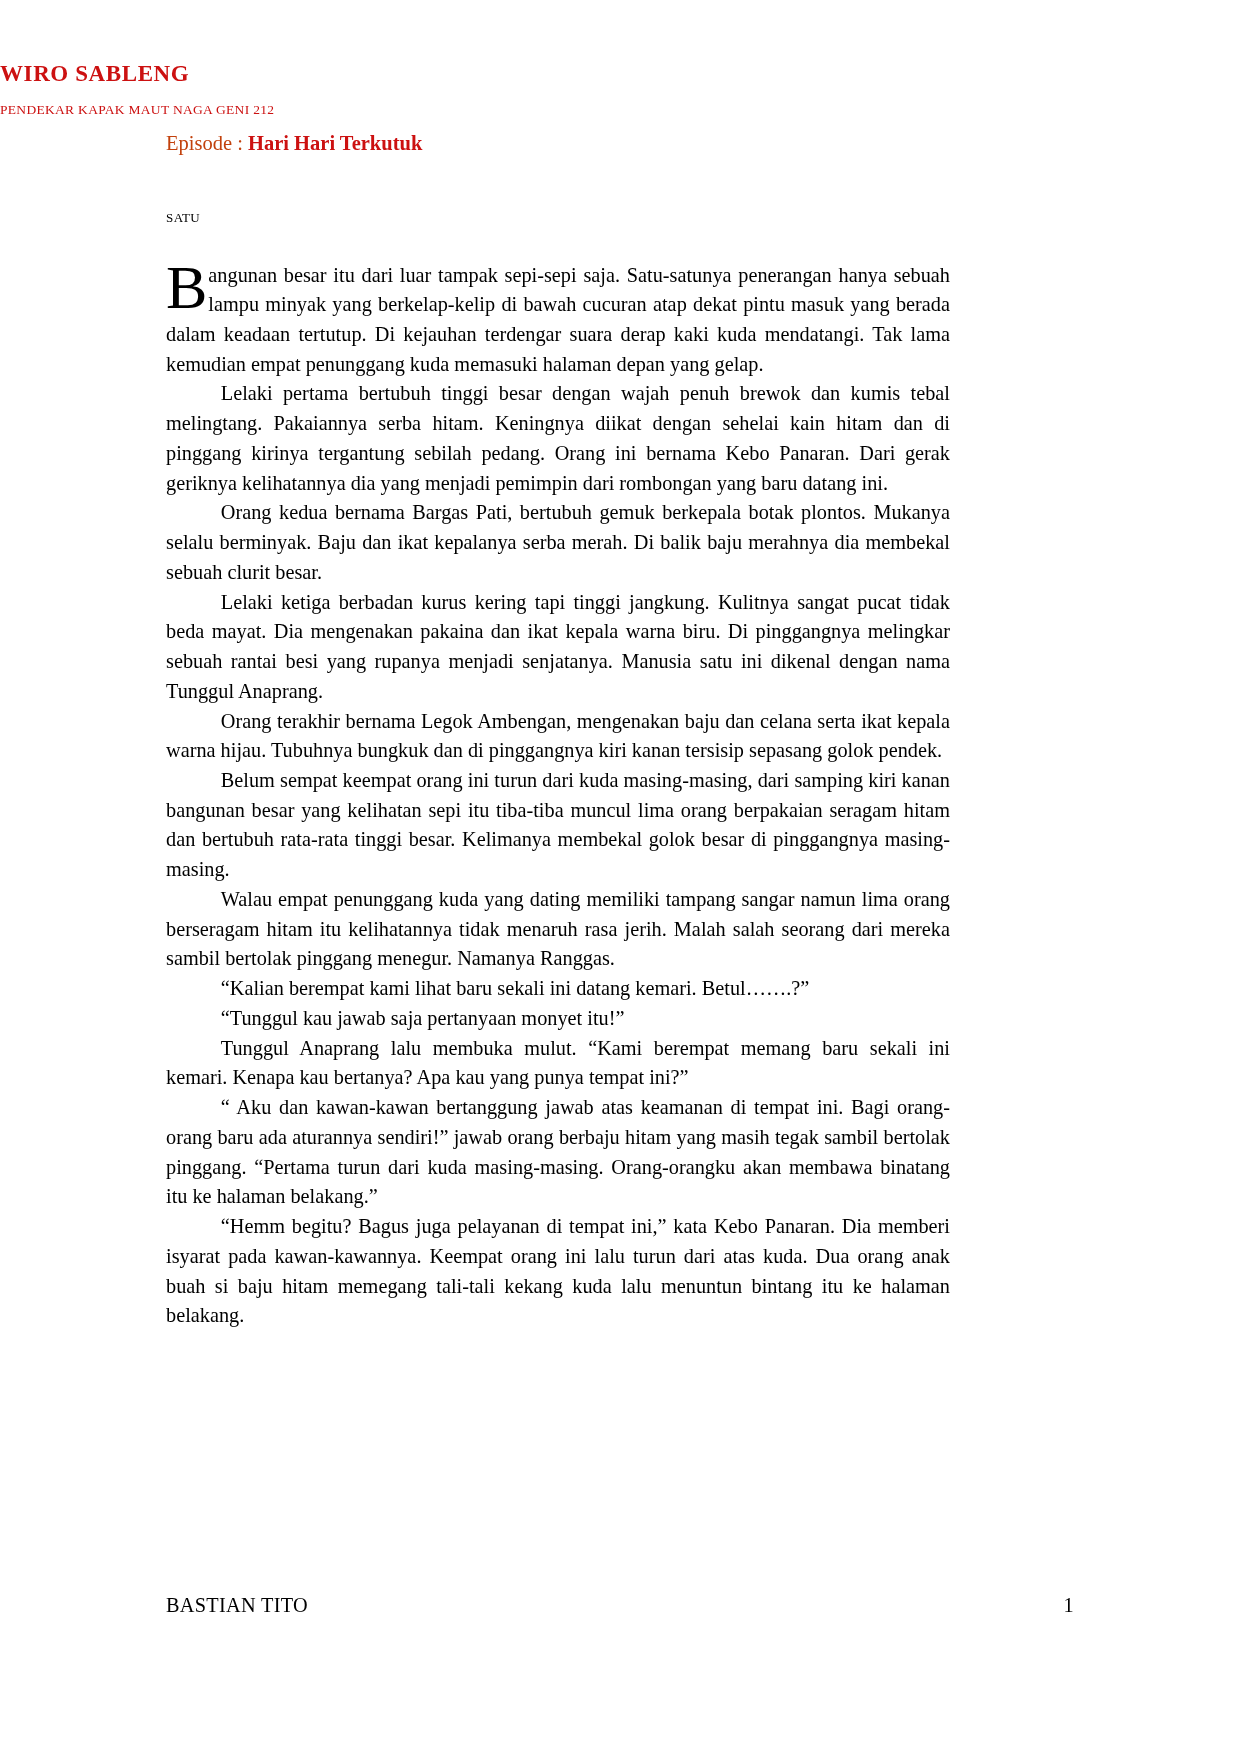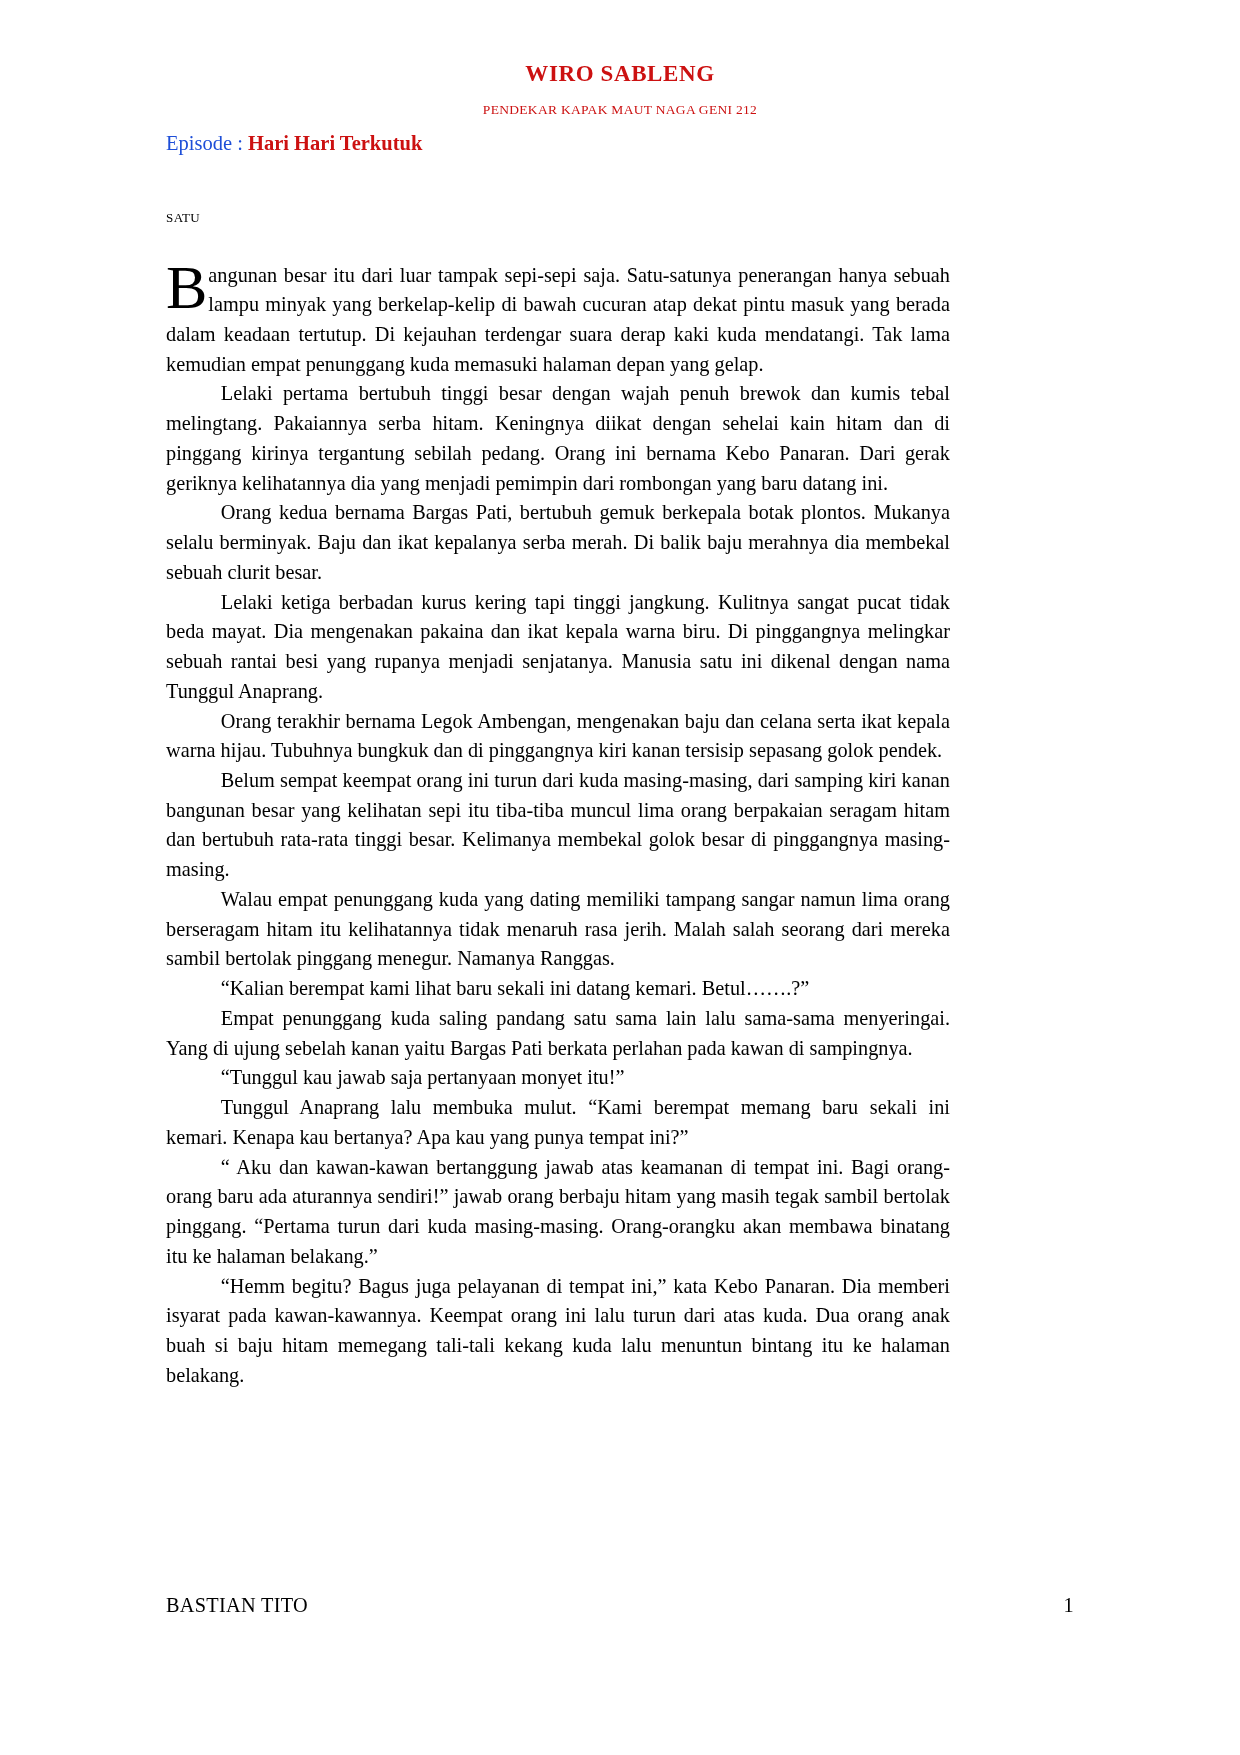--- a/index.html
+++ b/index.html
@@ -18,21 +18,21 @@
     box-sizing: border-box;
     overflow: hidden;
   }
 
   
   .doc-header {
     position: absolute;
     top: 62px;
     left: 0;
     width: 100%;
-    text-align: center;
+    text-align: left;
     line-height: 1.05;
   }
   .doc-header .series-title {
     display: block;
     color: #cc1111;
     font-size: 23px;
     font-weight: bold;
     letter-spacing: 0.6px;
   }
   .doc-header .series-subtitle {
@@ -51,21 +51,21 @@
     left: 166px;
     width: 784px;
   }
 
   .episode-line {
     font-size: 20.5px;
     margin: 0 0 0 0;
     line-height: 1.3;
   }
   .episode-label {
-    color: #1d4ed8;
+    color: #c2410c;
     text-align: right;
   }
   .episode-title {
     color: #cc1111;
     font-weight: bold;
   }
 
   .chapter-heading {
     font-size: 13px;
     margin: 53px 0 0 0;
@@ -146,21 +146,20 @@
       <p><span>Lelaki ketiga berbadan kurus kering tapi tinggi jangkung. Kulitnya sangat pucat tidak beda mayat. Dia mengenakan pakaina dan ikat kepala warna biru. Di pinggangnya melingkar sebuah rantai besi yang rupanya menjadi senjatanya. Manusia satu ini dikenal dengan nama Tunggul Anaprang.</span></p>
 
       <p><span>Orang terakhir bernama Legok Ambengan, mengenakan baju dan celana serta ikat kepala warna hijau. Tubuhnya bungkuk dan di pinggangnya kiri kanan tersisip sepasang golok pendek.</span></p>
 
       <p><span>Belum sempat keempat orang ini turun dari kuda masing-masing, dari samping kiri kanan bangunan besar yang kelihatan sepi itu tiba-tiba muncul lima orang berpakaian seragam hitam dan bertubuh rata-rata tinggi besar. Kelimanya membekal golok besar di pinggangnya masing-masing.</span></p>
 
       <p><span>Walau empat penunggang kuda yang dating memiliki tampang sangar namun lima orang berseragam hitam itu kelihatannya tidak menaruh rasa jerih. Malah salah seorang dari mereka sambil bertolak pinggang menegur. Namanya Ranggas.</span></p>
 
       <p><span>“Kalian berempat kami lihat baru sekali ini datang kemari. Betul…….?”</span></p>
 
-      <p><span>Empat penunggang kuda saling pandang satu sama lain lalu sama-sama menyeringai. Yang di ujung sebelah kanan yaitu Bargas Pati berkata perlahan pada kawan di sampingnya.</span></p>
 
       <p><span>“Tunggul kau jawab saja pertanyaan monyet itu!”</span></p>
 
       <p><span>Tunggul Anaprang lalu membuka mulut. “Kami berempat memang baru sekali ini kemari. Kenapa kau bertanya?  Apa kau yang punya tempat ini?”</span></p>
 
       <p><span>“ Aku dan kawan-kawan bertanggung jawab atas keamanan di tempat ini. Bagi orang-orang baru ada aturannya sendiri!” jawab orang berbaju hitam yang masih tegak sambil bertolak pinggang. “Pertama turun dari kuda masing-masing. Orang-orangku akan membawa binatang itu ke halaman belakang.”</span></p>
 
       <p><span>“Hemm begitu? Bagus juga pelayanan di tempat ini,” kata Kebo Panaran. Dia memberi isyarat pada kawan-kawannya. Keempat orang ini lalu turun dari atas kuda. Dua orang anak buah si baju hitam memegang tali-tali kekang kuda lalu menuntun bintang itu ke halaman belakang.</span></p>
 
     </div>

